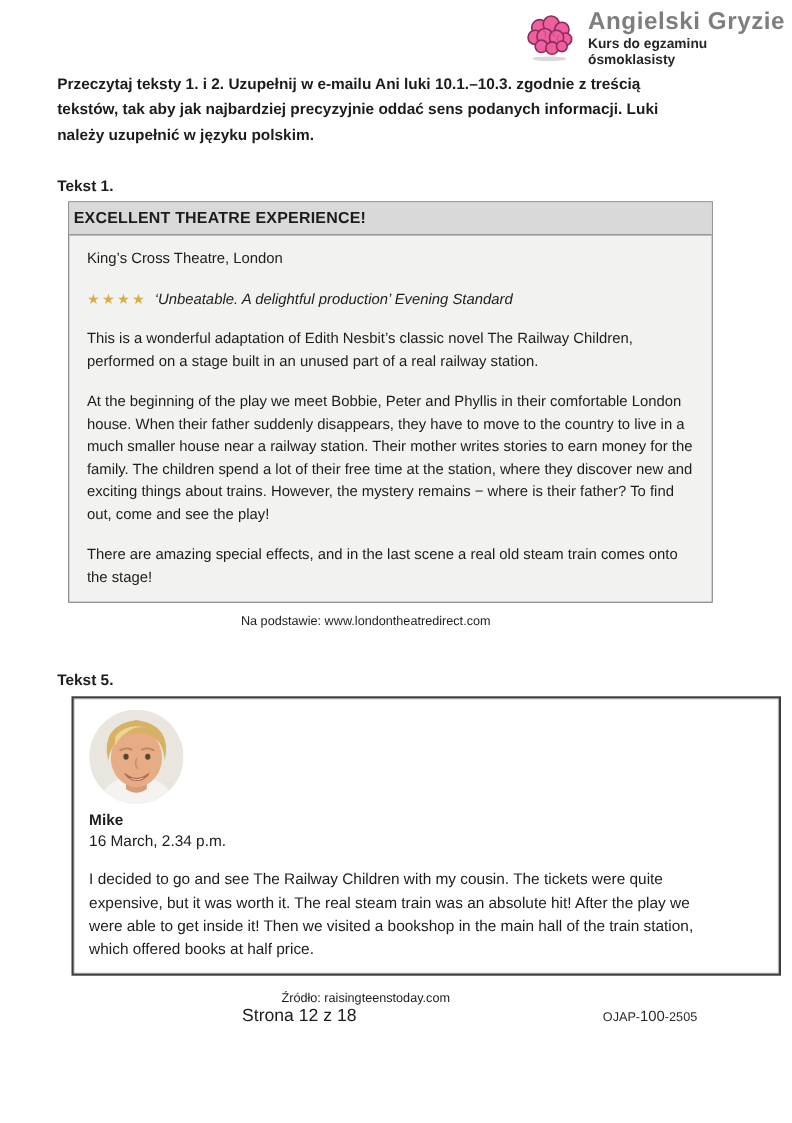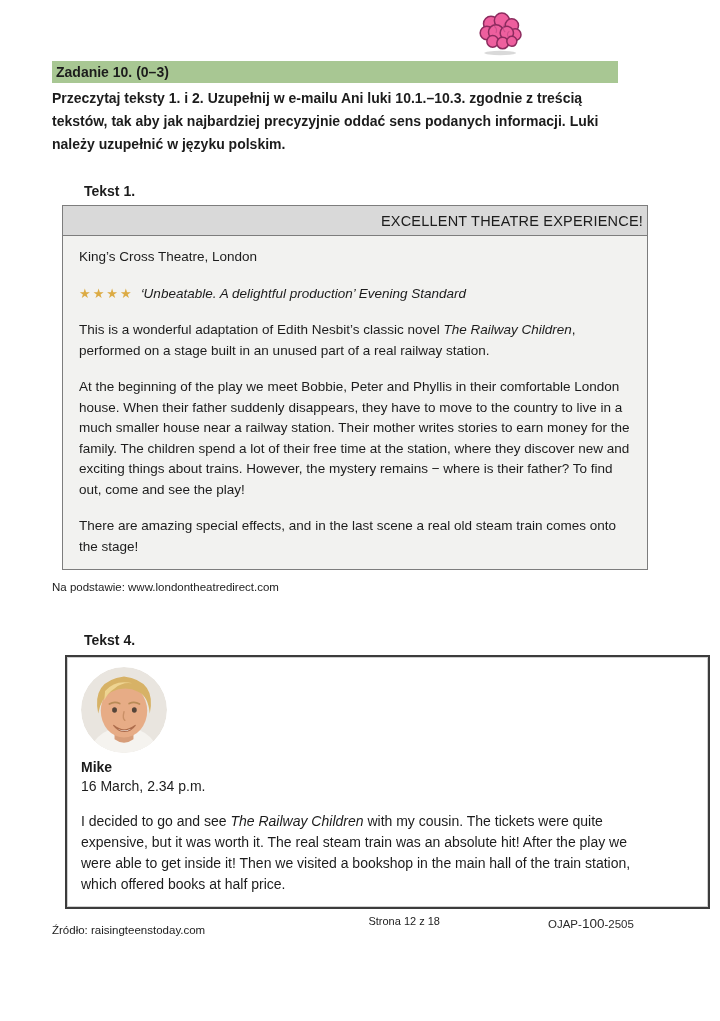--- a/index.html
+++ b/index.html
@@ -12,49 +12,49 @@
   .logo-text { display:flex; flex-direction:column; }
   .logo-title { font-size:22px; font-weight:bold; color:#7e7e7e; letter-spacing:0.5px; line-height:24px; }
   .logo-subtitle { font-size:12.5px; font-weight:bold; color:#262626; margin-top:2px; }
 
   
   .content { position:absolute; left:52px; top:61px; width:568px; }
 
   .task-header { background:#a8c793; font-weight:bold; font-size:14px; line-height:20px; padding:1px 4px; width:566px; }
   .instruction { font-weight:bold; font-size:14px; line-height:23px; margin-top:4px; width:560px; }
 
-  .text-label { font-weight:bold; font-size:14px;margin-left:32px; }
+  .text-label { font-weight:bold; font-size:14px; }
   .label-t1 { margin-top:27px; }
   .label-t2 { margin-top:39px; }
 
   
   .theatre-box { margin-top:6px; margin-left:10px; width:586px; border:1px solid #7d7d7d; background:#f2f2f0; }
-  .theatre-header { background:#d9d9d9; border-bottom:1px solid #7d7d7d; text-align:right; font-weight:normal; font-size:14.5px; padding:7px 4px 6px; letter-spacing:0.2px; }
+  .theatre-header { background:#d9d9d9; border-bottom:1px solid #7d7d7d; text-align:left; font-weight:bold; font-size:14.5px; padding:7px 4px 6px; letter-spacing:0.2px; }
   .theatre-body { padding:11px 16px 12px; font-size:13.5px; line-height:20.5px; }
   .theatre-body p { margin-top:16px; }
   .theatre-body p:first-child { margin-top:0; }
   .stars { color:#dcab44; font-size:13px; letter-spacing:2px; }
   .quote { font-style:italic; margin-left:7px; }
 
-  .source-line { font-size:11.5px; color:#1c1c1c; text-align:left; width:561px; }
+  .source-line { font-size:11.5px; color:#1c1c1c; text-align:center; width:561px; }
   .source-1 { margin-top:11px; }
   .source-2 { margin-top:15px; }
 
   
   .post-box { margin-top:7px; margin-left:13px; width:645px; border:2px solid #3c3c3c; background:#ffffff;
               box-shadow: inset 1px 1px 0 #cfcfcf, inset -1px -1px 0 #cfcfcf; padding:10px 14px 12px; }
   .avatar-wrap { width:86px; height:86px; border-radius:50%; overflow:hidden; }
   .post-author { font-weight:bold; font-size:14px; margin-top:6px; }
   .post-datetime { font-size:14px; margin-top:3px; }
   .post-text { font-size:14px; line-height:21px; margin-top:17px; width:552px; }
 
-  .italic { font-style:italic; }
+  .italic { }
 
   
-  .footer-pagenum { position:absolute; top:915px; left:220px; width:220px; text-align:right; font-size:11px; }
+  .footer-pagenum { position:absolute; top:915px; left:220px; width:220px; text-align:left; font-size:16px; }
   .footer-code { position:absolute; top:916px; left:536px; width:110px; text-align:left; font-size:11.5px; color:#2a2a2a;margin-left:12px; }
   .footer-code .code-mid { font-size:13.5px; }
 </style>
 </head>
 <body>
 
 <div class="page">
 
   <div class="logo">
     <svg width="50" height="52" viewBox="0 0 60 56">
@@ -70,43 +70,46 @@
         <circle cx="20" cy="38" r="7"></circle>
         <circle cx="32" cy="40" r="7"></circle>
         <circle cx="43" cy="38" r="6"></circle>
       </g>
       <g stroke="#c04b86" stroke-width="1.4" fill="none" opacity="0.7">
         <path d="M22 20 q4 3 2 8"></path>
         <path d="M34 18 q-3 5 1 9"></path>
         <path d="M40 26 q-4 3 -1 7"></path>
       </g>
     </svg>
+    <div class="logo-text">
+      <div class="logo-title">Angielski Gryzie</div>
+      <div class="logo-subtitle">Kurs do egzaminu ósmoklasisty</div>
+    </div>
   </div>
 
   <div class="content">
 
-    <div class="task-header">Zadanie 10. (0–3)</div>
     <p class="instruction">Przeczytaj teksty 1. i 2. Uzupełnij w e-mailu Ani luki 10.1.–10.3. zgodnie z treścią tekstów, tak aby jak najbardziej precyzyjnie oddać sens podanych informacji. Luki należy uzupełnić w języku polskim.</p>
 
     <div class="text-label label-t1">Tekst 1.</div>
 
     <section class="theatre-box">
       <div class="theatre-header">EXCELLENT THEATRE EXPERIENCE!</div>
       <div class="theatre-body">
         <p>King’s Cross Theatre, London</p>
         <p><span class="stars">★★★★</span><span class="quote">‘Unbeatable. A delightful production’ Evening Standard</span></p>
         <p><span>This is a wonderful adaptation of Edith Nesbit’s classic novel </span><span class="italic">The Railway Children</span><span>, performed on a stage built in an unused part of a real railway station.</span></p>
         <p>At the beginning of the play we meet Bobbie, Peter and Phyllis in their comfortable London house. When their father suddenly disappears, they have to move to the country to live in a much smaller house near a railway station. Their mother writes stories to earn money for the family. The children spend a lot of their free time at the station, where they discover new and exciting things about trains. However, the mystery remains − where is their father? To find out, come and see the play!</p>
         <p>There are amazing special effects, and in the last scene a real old steam train comes onto the stage!</p>
       </div>
     </section>
 
     <div class="source-line source-1">Na podstawie: www.londontheatredirect.com</div>
 
-    <div class="text-label label-t2">Tekst 4.</div>
+    <div class="text-label label-t2">Tekst 5.</div>
 
     <section class="post-box">
       <div class="avatar-wrap">
         <svg width="86" height="86" viewBox="0 0 100 100">
           <defs>
               <clipPath id="avclip">
                 <circle cx="50" cy="50" r="50"></circle>
               </clipPath>
             </defs>
           <g clip-path="url(#avclip)">

